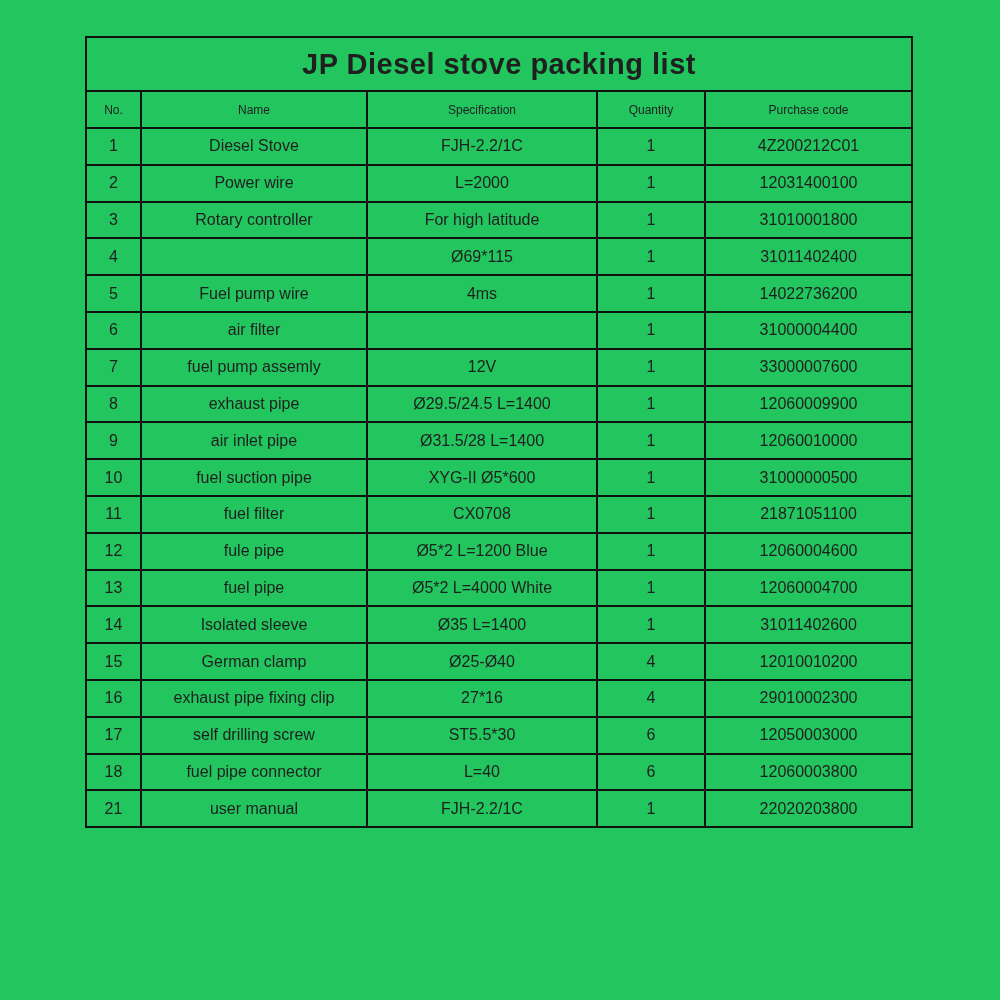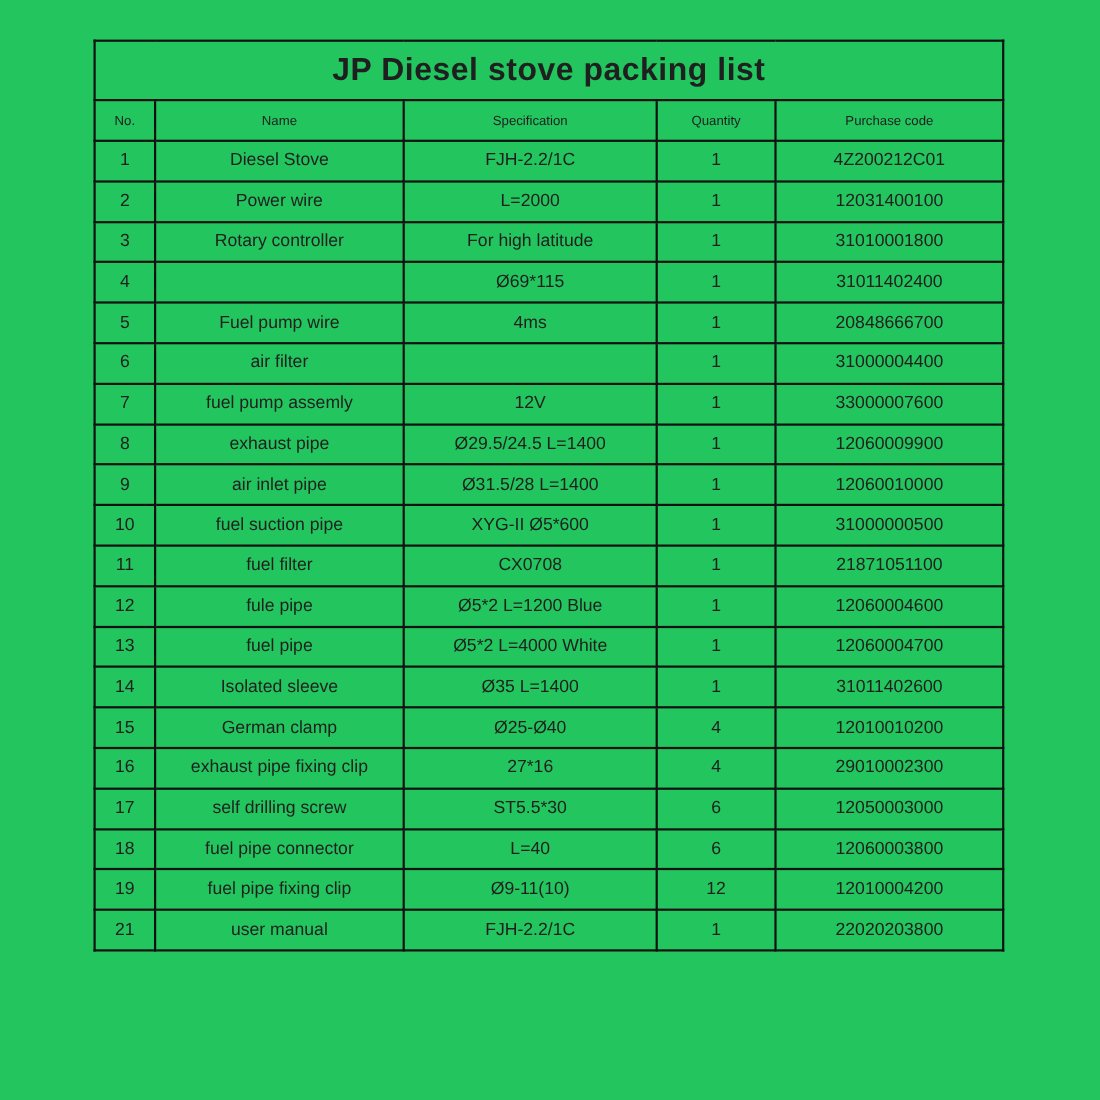--- a/index.html
+++ b/index.html
@@ -100,21 +100,21 @@
           <td></td>
           <td>Ø69*115</td>
           <td>1</td>
           <td>31011402400</td>
         </tr>
         <tr>
           <td>5</td>
           <td>Fuel pump wire</td>
           <td>4ms</td>
           <td>1</td>
-          <td>20848666700</td>
+          <td>14022736200</td>
         </tr>
         <tr>
           <td>6</td>
           <td>air filter</td>
           <td></td>
           <td>1</td>
           <td>31000004400</td>
         </tr>
         <tr>
           <td>7</td>
@@ -194,27 +194,20 @@
           <td>12050003000</td>
         </tr>
         <tr>
           <td>18</td>
           <td>fuel pipe connector</td>
           <td>L=40</td>
           <td>6</td>
           <td>12060003800</td>
         </tr>
         <tr>
-          <td>19</td>
-          <td>fuel pipe fixing clip</td>
-          <td>Ø9-11(10)</td>
-          <td>12</td>
-          <td>12010004200</td>
-        </tr>
-        <tr>
           <td>21</td>
           <td>user manual</td>
           <td>FJH-2.2/1C</td>
           <td>1</td>
           <td>22020203800</td>
         </tr>
       </tbody>
   </table>
 </div>
 

